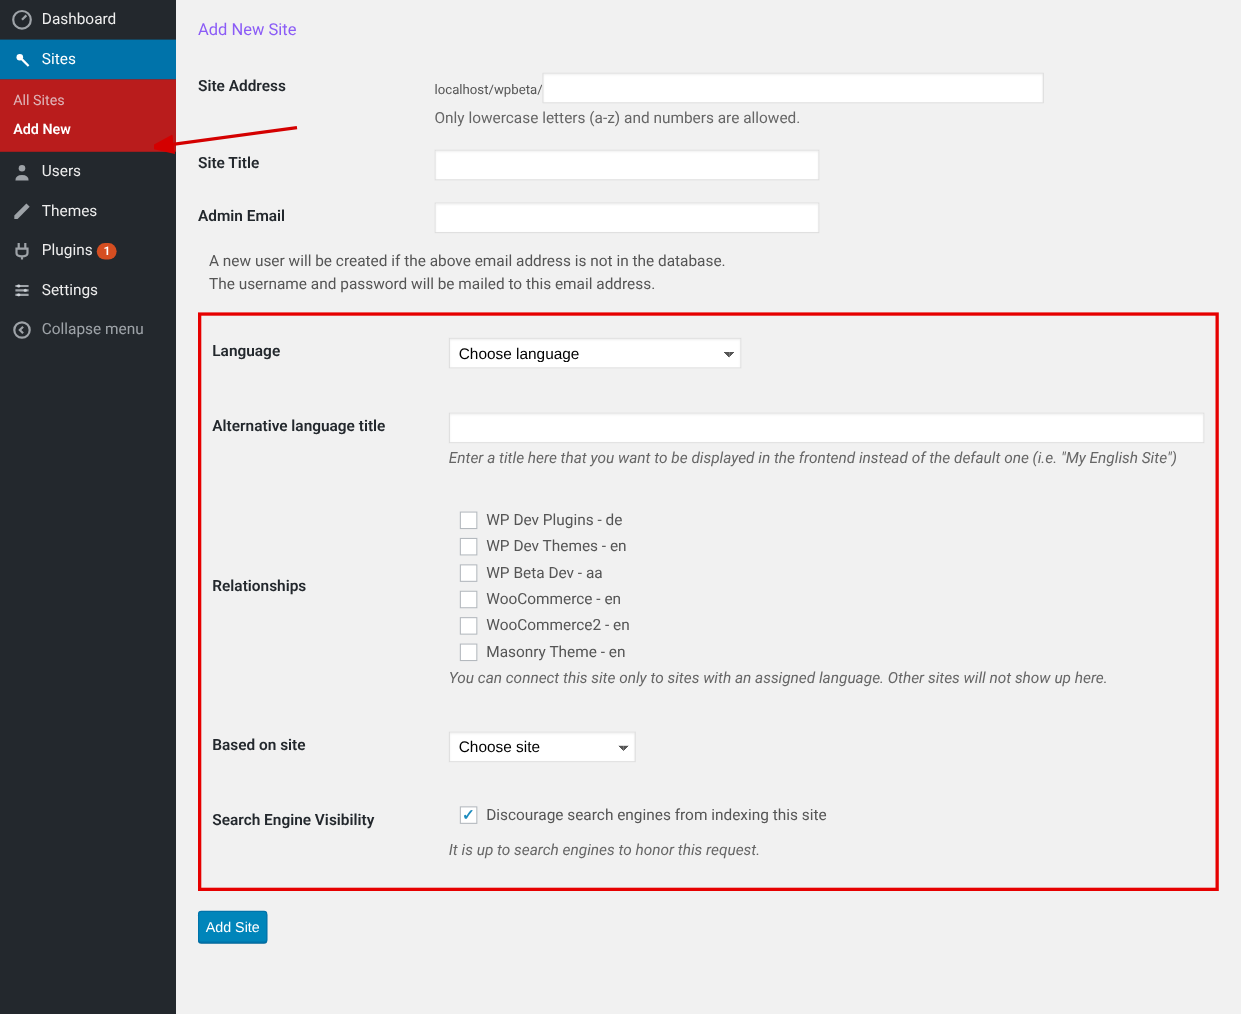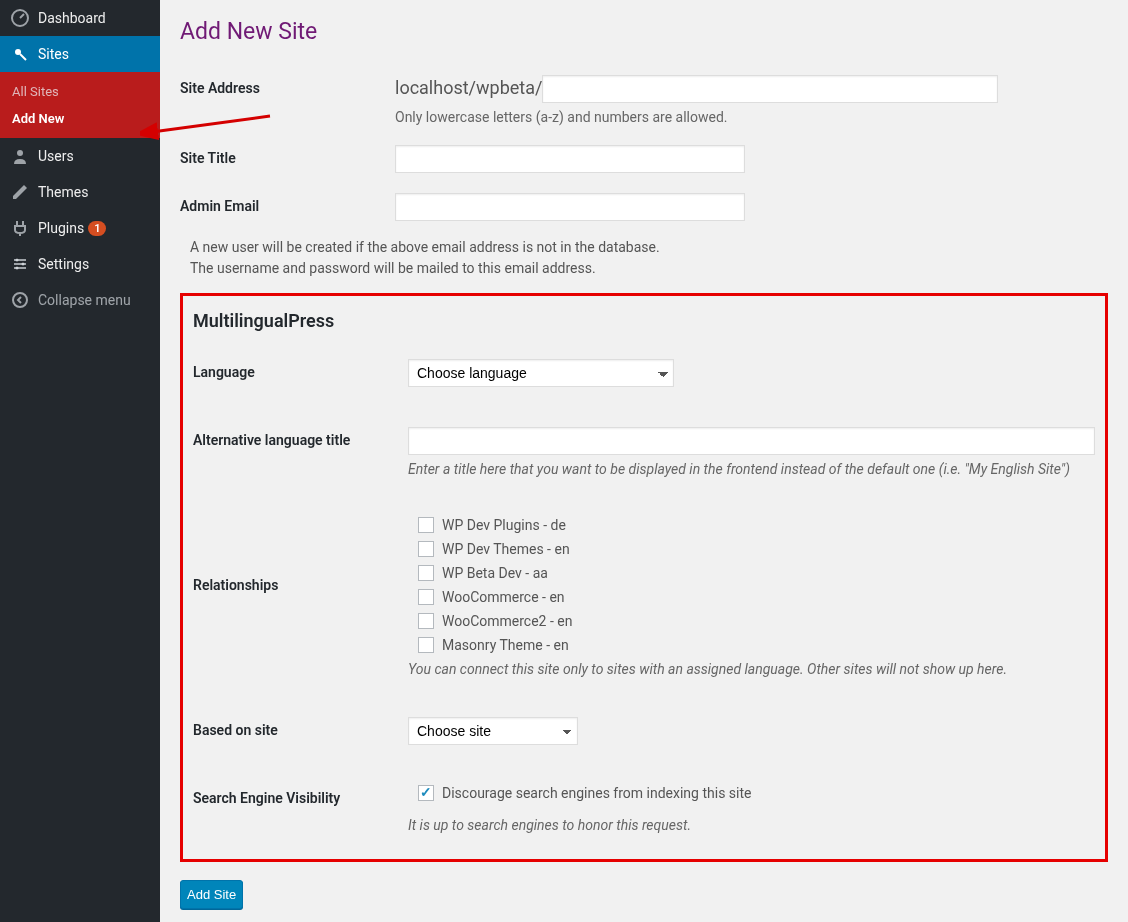--- a/index.html
+++ b/index.html
@@ -14,26 +14,26 @@
 .menu-item.current { background: #0073aa; color: #fff; position: relative; }
 .menu-item.current .icon { color: #fff; }
 .menu-item.current::after { content: ""; position: absolute; right: -8px; top: 50%; margin-top: -8px; border: 8px solid transparent; border-right-color: #f1f1f1; }
 .submenu { background: #b91c1c; padding: 6px 0; }
 .submenu-item { padding: 6px 12px; color: rgba(240,245,250,0.7); cursor: pointer; font-size: 13px; }
 .submenu-item.active { color: #fff; font-weight: 600; }
 .badge { background: #d54e21; color: #fff; border-radius: 10px; padding: 1px 6px; font-size: 11px; margin-left: 4px; font-weight: 600; }
 
 
 .main { flex: 1; padding: 10px 20px 40px 20px; position: relative; }
-h1 { font-size: 23px; font-weight: 400; color: #701a75; margin: 8px 0 20px 0; }
+h1 { font-size: 15px; font-weight: 400; color: #8b5cf6; margin: 8px 0 20px 0; }
 .form-table { width: 100%; }
 .form-row { display: flex; padding: 10px 0; align-items: flex-start; }
 .form-row .label-cell { width: 215px; padding-top: 5px; color: #23282d; font-weight: 600; font-size: 14px; flex-shrink: 0; }
 .form-row .field-cell { flex: 1; color: #555; }
-.prefix { color: #555; font-size: 18px; }
+.prefix { color: #555; font-size: 12px; }
 input[type="text"] { border: 1px solid #ddd; box-shadow: inset 0 1px 2px rgba(0,0,0,.07); padding: 4px 6px; font-size: 14px; height: 28px; background: #fff; }
 .input-lg { width: 456px; }
 .input-md { width: 350px; }
 .input-full { width: 100%; }
 .desc { color: #666; font-size: 14px; margin-top: 6px; }
 .desc-it { font-style: italic; color: #666; font-size: 14px; margin-top: 6px; }
 .note-block { color: #555; font-size: 14px; line-height: 1.5; margin: 6px 0 14px 0; padding-left: 10px; }
 
 
 .mlp-box { border: 3px solid #e60000; padding: 10px 10px 16px 10px; margin-top: 8px; }
@@ -165,21 +165,20 @@
         </div>
       </div>
     </div>
 
     <div class="note-block">
       <div>A new user will be created if the above email address is not in the database.</div>
       <div>The username and password will be mailed to this email address.</div>
     </div>
 
     <div class="mlp-box">
-      <h2>MultilingualPress</h2>
 
       <div class="form-row">
         <div class="label-cell">Language</div>
         <div class="field-cell">
           <select class="sel-md"><option>Choose language</option></select>
         </div>
       </div>
 
       <div class="form-row" style="margin-top:20px;">
         <div class="label-cell">Alternative language title</div>

